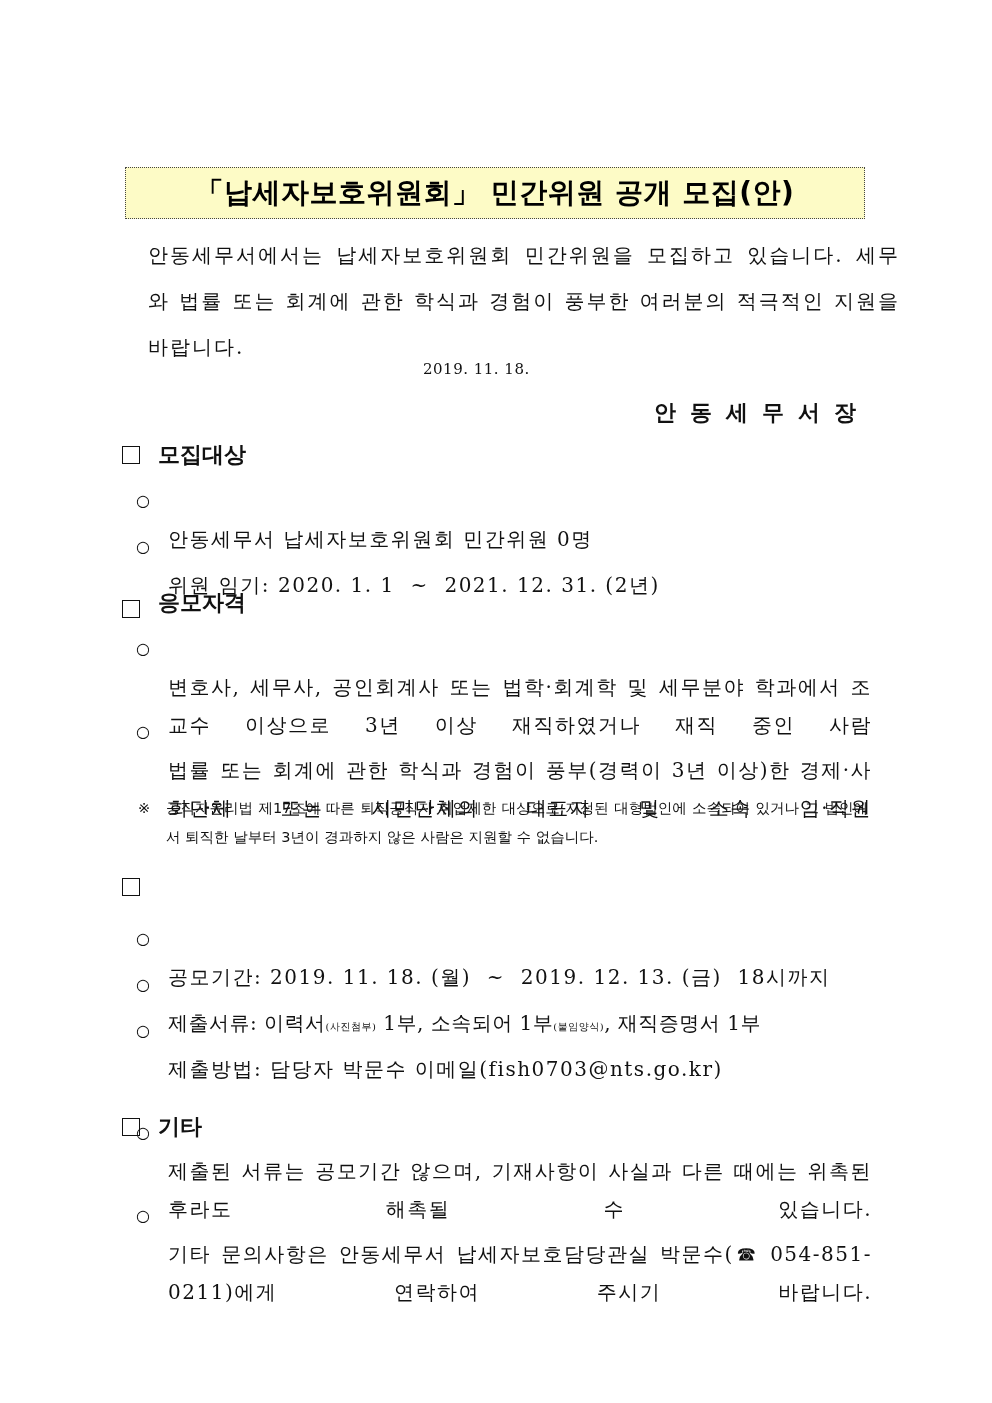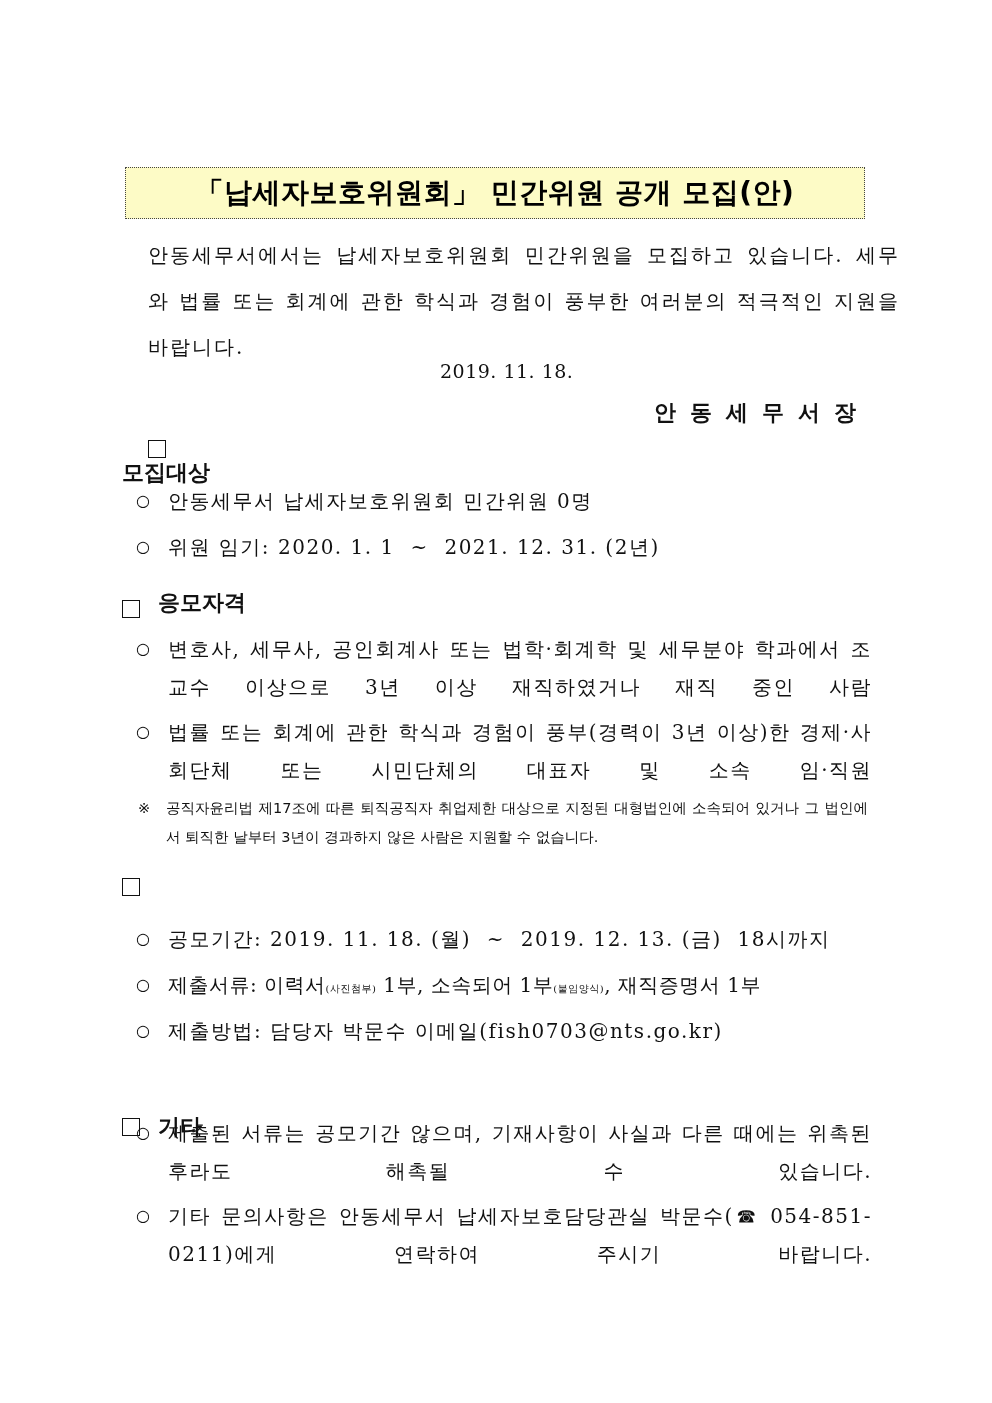--- a/index.html
+++ b/index.html
@@ -5,45 +5,45 @@
   html, body { margin:0; padding:0; background:#ffffff; }
   body { width:992px; height:1403px; position:relative; font-family:"DejaVu Serif","Liberation Serif",serif; color:#111; }
   .page { position:absolute; left:0; top:0; width:992px; height:1403px; }
   .title-box {
     position:absolute; left:125px; top:167px; width:740px; height:52px;
     background:#fdfbc6; border:1.5px dotted #444; box-sizing:border-box;
     display:flex; align-items:center; justify-content:center;
     font-family:"DejaVu Sans","Liberation Sans",sans-serif; font-weight:bold; font-size:28px; letter-spacing:0.5px; color:#000;
   }
   .intro { position:absolute; left:136px; top:232px; width:752px; font-size:20px; line-height:46px; text-align:justify; text-align-last:left; letter-spacing:2px;margin-left:12px; }
-  .date { position:absolute; left:440px; top:360px; font-size:19px; letter-spacing:0.5px; }
+  .date { position:absolute; left:423px; top:360px; font-size:15px; letter-spacing:0.5px; }
   .signer { position:absolute; right:122px; top:398px; font-size:22px; font-weight:bold; letter-spacing:14px; }
   .section-head { position:absolute; left:122px; font-size:22px; font-weight:bold; display:flex; align-items:center; }
   .sq { display:inline-block; width:18px; height:18px; border:1.8px solid #111; margin-right:18px; box-sizing:border-box; }
   .item { position:absolute; left:136px; width:736px; font-size:20px; line-height:38px; display:flex; }
   .bullet { width:32px; flex:none; font-size:16px; }
-  .item-text { flex:1; letter-spacing:1.5px; }
+  .item-text { flex:1; letter-spacing:1.5px;margin-top:38px; }
   .note { position:absolute; left:138px; width:730px; font-family:"DejaVu Sans","Liberation Sans",sans-serif; font-size:14.5px; line-height:29px; display:flex; }
   .note .mark { width:28px; flex:none; }
   .small { font-size:10px; }
   .just { text-align:justify; text-align-last:justify; }
 </style>
 </head>
 <body>
 
 <div class="page">
 
   <div class="title-box">「납세자보호위원회」 민간위원 공개 모집(안)</div>
 
   <div class="intro">안동세무서에서는 납세자보호위원회 민간위원을 모집하고 있습니다. 세무와 법률 또는 회계에 관한 학식과 경험이 풍부한 여러분의 적극적인 지원을 바랍니다.</div>
 
   <div class="date">2019. 11. 18.</div>
   <div class="signer">안동세무서장</div>
 
-  <div class="section-head" style="top:440px;flex-direction:column;">
+  <div class="section-head" style="top:440px;">
     <span class="sq"></span>
     <span>모집대상</span>
   </div>
   <div class="item" style="top:482px;">
     <span class="bullet">○</span>
     <span class="item-text">안동세무서 납세자보호위원회 민간위원 0명</span>
   </div>
   <div class="item" style="top:528px;">
     <span class="bullet">○</span>
     <span class="item-text" style="white-space:pre;">위원 임기: 2020. 1. 1  ~  2021. 12. 31. (2년)</span>

